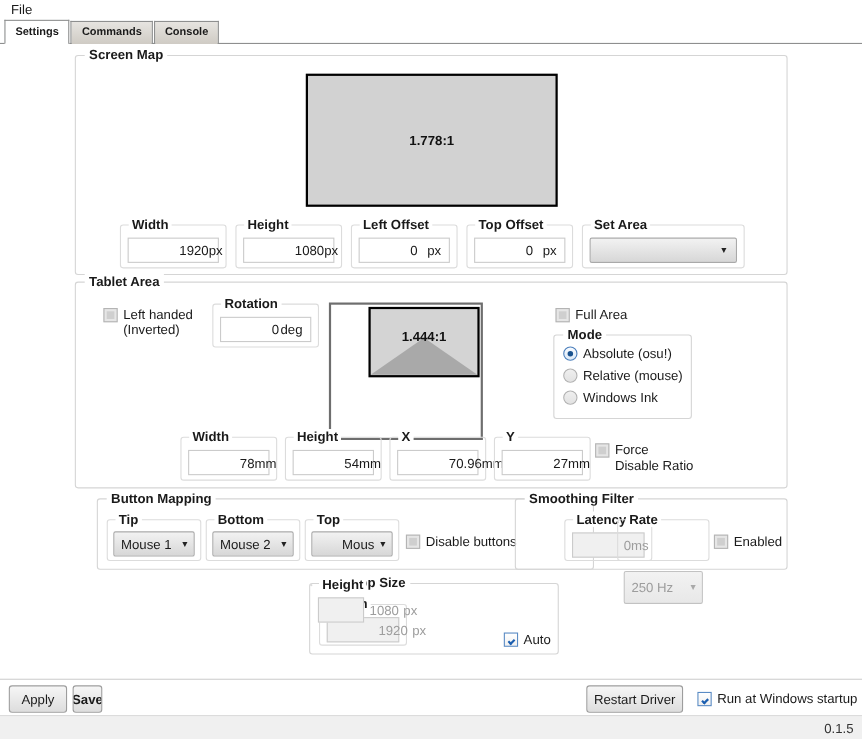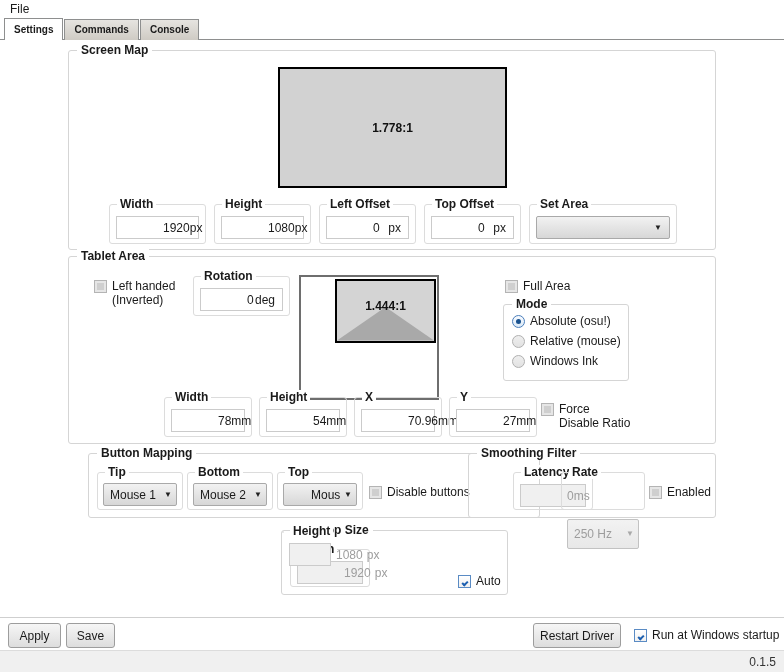--- a/index.html
+++ b/index.html
@@ -503,21 +503,21 @@
     <div class="cb" style="left:176px; top:43px;">
       <span class="box checked"></span>
       <span class="lbl">Auto</span>
     </div>
   </div>
 
 </div>
 
 <div class="bottombar">
   <div class="btn" style="left:8px; top:5px; width:53px; height:25px;">Apply</div>
-  <div class="btn" style="left:66px; top:5px; width:49px; height:25px;">Save</div>
+  <div class="btn" style="left:66px; top:5px; width:27px; height:25px;font-weight:bold;">Save</div>
   <div class="btn" style="left:533px; top:5px; width:88px; height:25px;">Restart Driver</div>
   <div class="cb" style="left:634px; top:10px;">
     <span class="box checked"></span>
     <span class="lbl">Run at Windows startup</span>
   </div>
 </div>
 
 <div class="statusbar">
   <div class="ver">0.1.5</div>
 </div>

